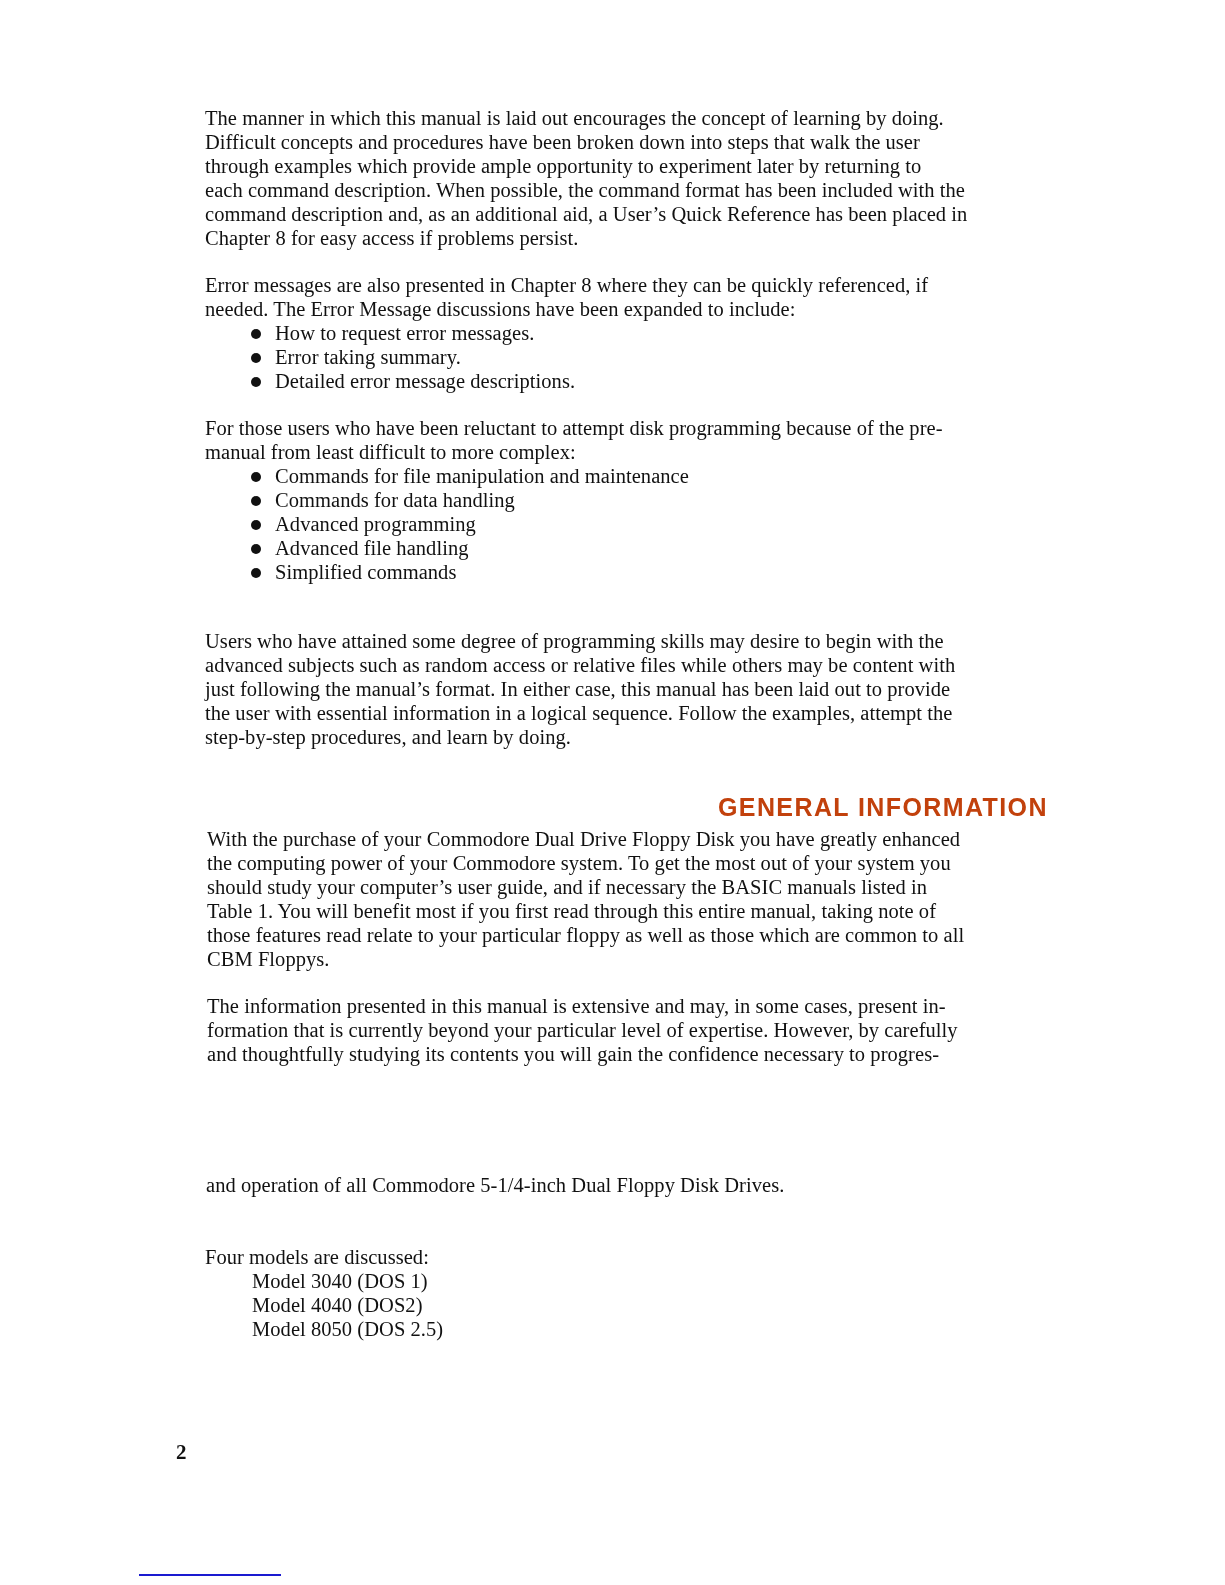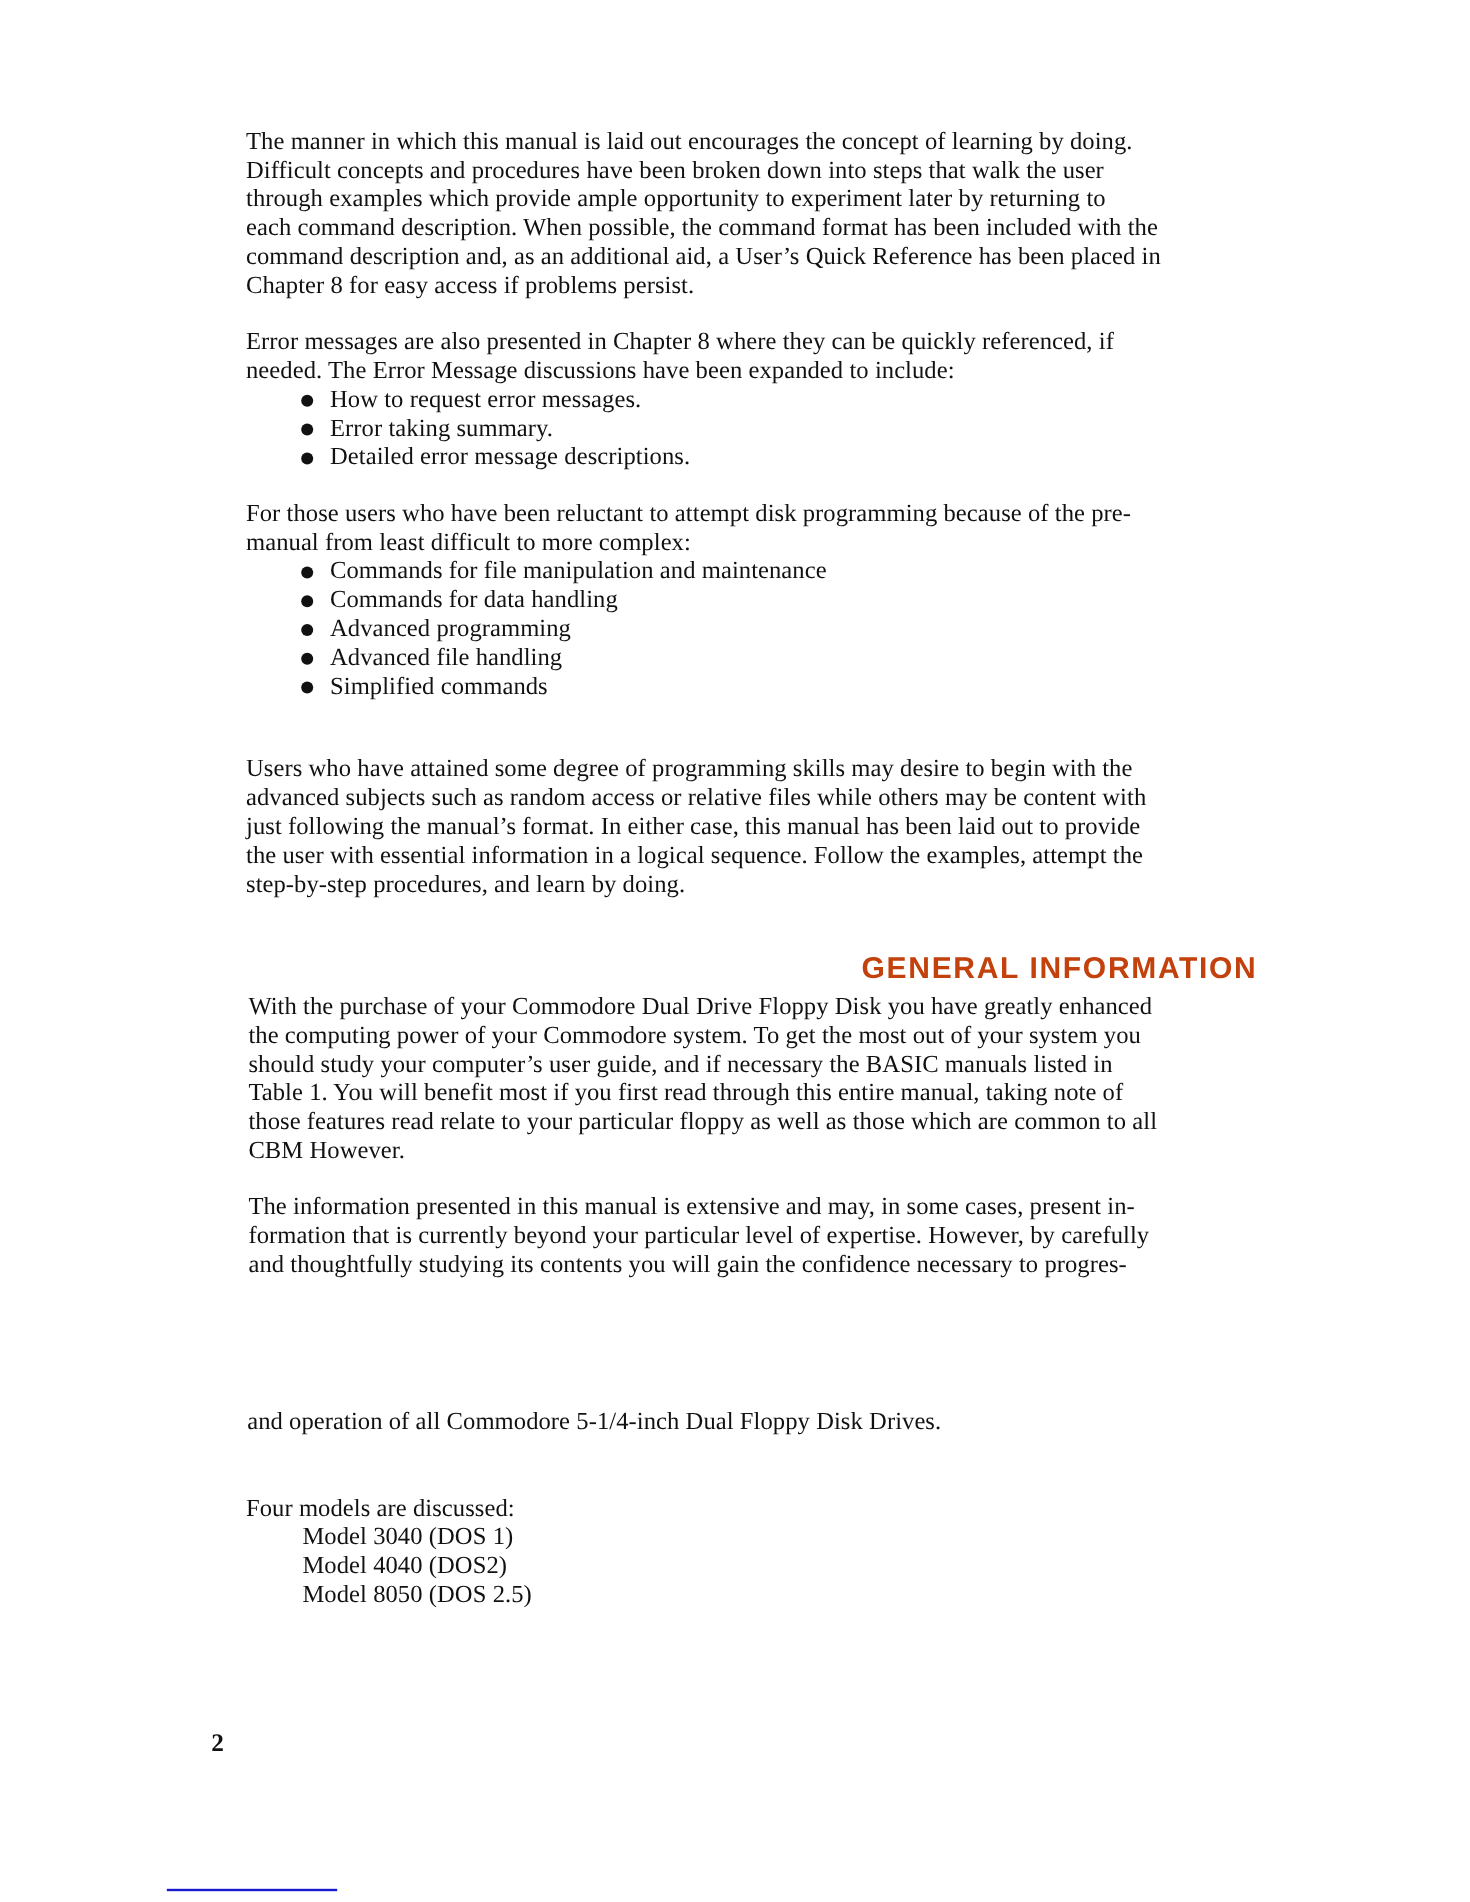--- a/index.html
+++ b/index.html
@@ -162,21 +162,21 @@
   </div>
 
   <div class="heading">GENERAL INFORMATION</div>
 
   <div class="block" style="top:827px; left:195px;">
     <span class="line">With the purchase of your Commodore Dual Drive Floppy Disk you have greatly enhanced</span>
     <span class="line">the computing power of your Commodore system. To get the most out of your system you</span>
     <span class="line">should study your computer’s user guide, and if necessary the BASIC manuals listed in</span>
     <span class="line">Table 1. You will benefit most if you first read through this entire manual, taking note of</span>
     <span class="line">those features read relate to your particular floppy as well as those which are common to all</span>
-    <span class="line">CBM However.</span>
+    <span class="line">CBM Floppys.</span>
   </div>
 
   <div class="block" style="top:994px; left:195px;">
     <span class="line">The information presented in this manual is extensive and may, in some cases, present in-</span>
     <span class="line">formation that is currently beyond your particular level of expertise. However, by carefully</span>
     <span class="line">and thoughtfully studying its contents you will gain the confidence necessary to progres-</span>
   </div>
 
   <div class="block" style="top:1173px; left:194px;">
     <span class="line">and operation of all Commodore 5-1/4-inch Dual Floppy Disk Drives.</span>

